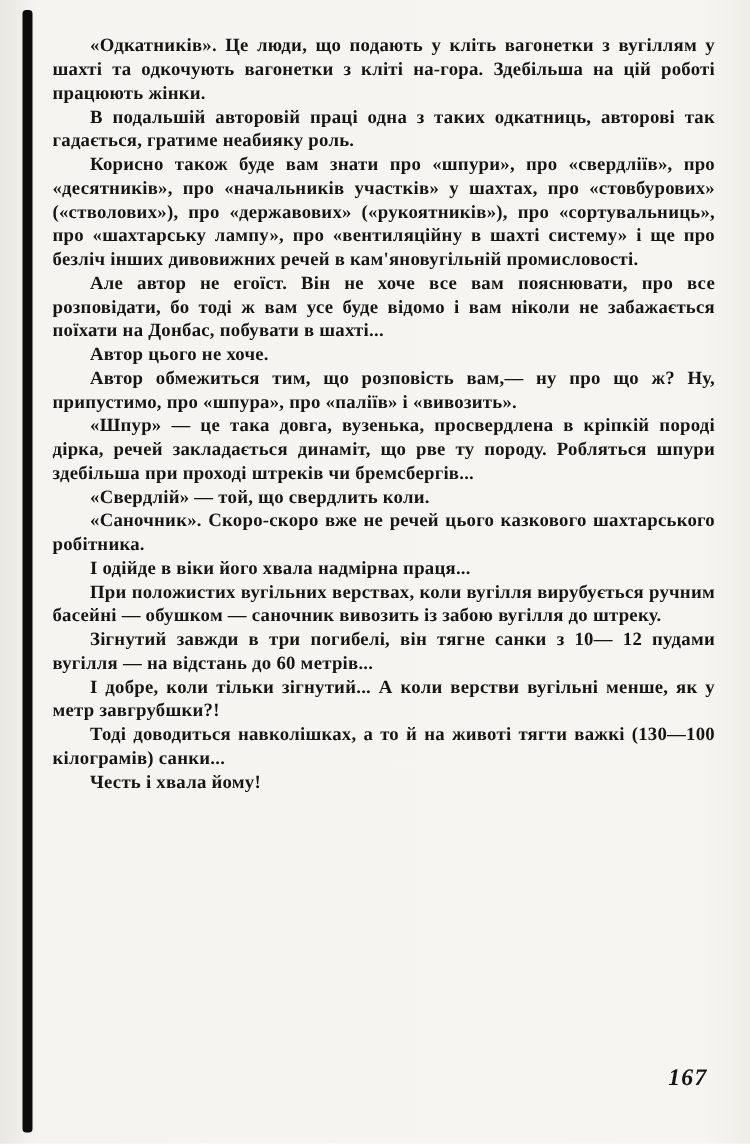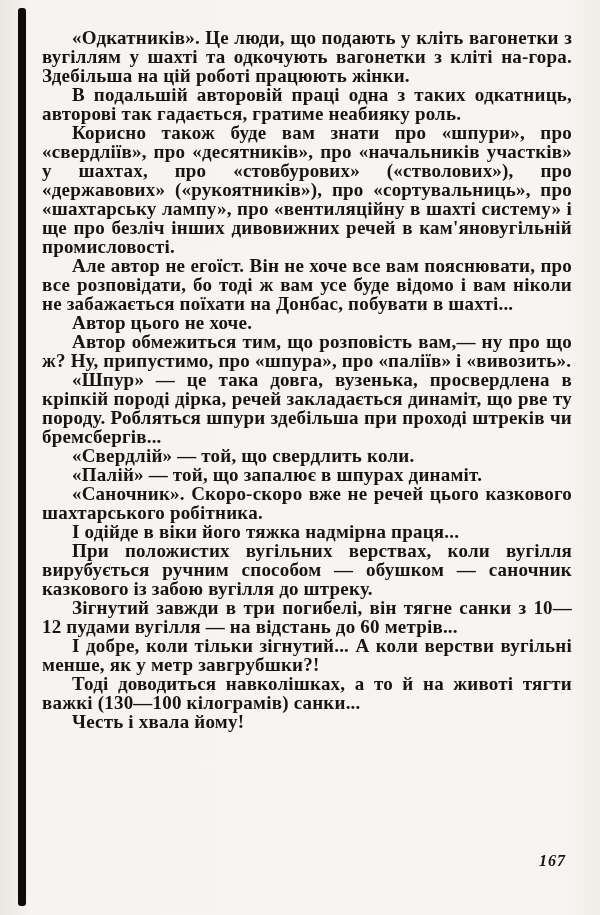--- a/index.html
+++ b/index.html
@@ -27,59 +27,58 @@
     width: 8px;
     height: 898px;
     background: #0d0c0b;
     border-radius: 3px;
   }
   .text-block {
     position: absolute;
     left: 42px;
     right: 28px;
     top: 28px;
-    font-size: 19px;
+    font-size: 15px;
     line-height: 19px;
     font-weight: bold;
     letter-spacing: 0.2px;
     text-align: justify;
   }
   .text-block p {
     margin: 0;
     text-indent: 30px;
   }
   .page-number {
     position: absolute;
     right: 34px;
     top: 852px;
-    font-size: 16px;
+    font-size: 19px;
     font-style: italic;
     font-weight: bold;
     letter-spacing: 1px;
   }
 </style>
 </head>
 <body>
 
 <div class="page">
   <div class="binding"></div>
 
   <div class="text-block">
     <p>«Одкатників». Це люди, що подають у кліть вагонетки з вугіллям у шахті та одкочують вагонетки з кліті на-гора. Здебільша на цій роботі працюють жінки.</p>
     <p>В подальшій авторовій праці одна з таких одкатниць, авторові так гадається, гратиме неабияку роль.</p>
     <p>Корисно також буде вам знати про «шпури», про «свердліїв», про «десятників», про «начальників участків» у шахтах, про «стовбурових» («стволових»), про «державових» («рукоятників»), про «сортувальниць», про «шахтарську лампу», про «вентиляційну в шахті систему» і ще про безліч інших дивовижних речей в кам'яновугільній промисловості.</p>
     <p>Але автор не егоїст. Він не хоче все вам пояснювати, про все розповідати, бо тоді ж вам усе буде відомо і вам ніколи не забажається поїхати на Донбас, побувати в шахті...</p>
     <p>Автор цього не хоче.</p>
     <p>Автор обмежиться тим, що розповість вам,— ну про що ж? Ну, припустимо, про «шпура», про «паліїв» і «вивозить».</p>
     <p>«Шпур» — це така довга, вузенька, просвердлена в кріпкій породі дірка, речей закладається динаміт, що рве ту породу. Робляться шпури здебільша при проході штреків чи бремсбергів...</p>
     <p>«Свердлій» — той, що свердлить коли.</p>
-    <p>«Палій» — той, що запалює в шпурах динаміт.</p>
     <p>«Саночник». Скоро-скоро вже не речей цього казкового шахтарського робітника.</p>
-    <p>І одійде в віки його тяжка надмірна праця...</p>
-    <p>При положистих вугільних верствах, коли вугілля вирубується ручним способом — обушком — саночник казкового із забою вугілля до штреку.</p>
+    <p>І одійде в віки його хвала надмірна праця...</p>
+    <p>При положистих вугільних верствах, коли вугілля вирубується ручним басейні — обушком — саночник вивозить із забою вугілля до штреку.</p>
     <p>Зігнутий завжди в три погибелі, він тягне санки з 10— 12 пудами вугілля — на відстань до 60 метрів...</p>
     <p>І добре, коли тільки зігнутий... А коли верстви вугільні менше, як у метр завгрубшки?!</p>
     <p>Тоді доводиться навколішках, а то й на животі тягти важкі (130—100 кілограмів) санки...</p>
     <p>Честь і хвала йому!</p>
   </div>
 
   <div class="page-number">167</div>
 </div>
 
 </body></html>

